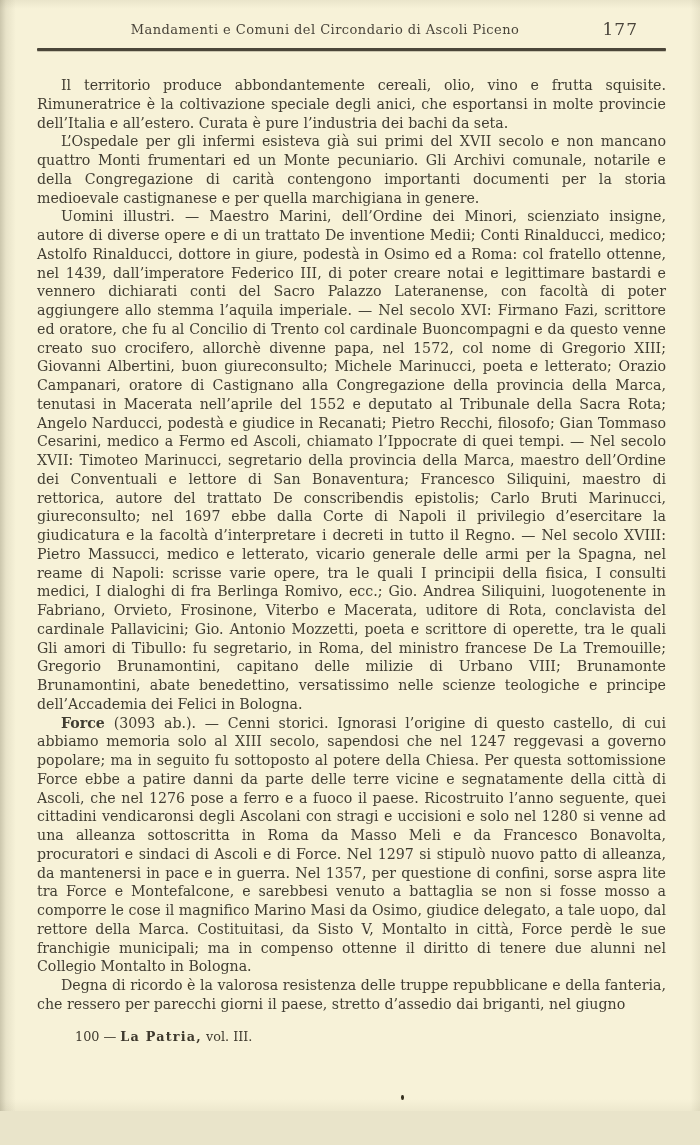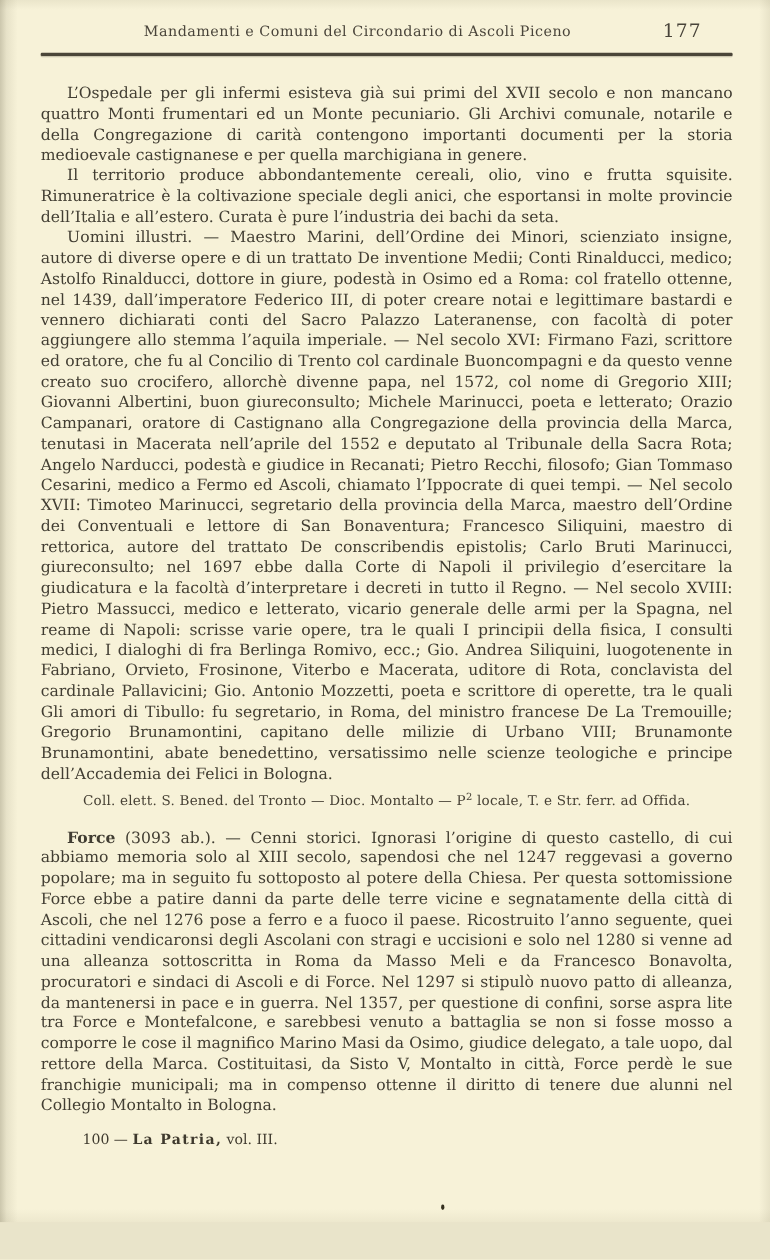--- a/index.html
+++ b/index.html
@@ -74,25 +74,25 @@
 <div class="page">
 
   <header>
     <div class="running-title">Mandamenti e Comuni del Circondario di Ascoli Piceno</div>
     <div class="page-number">177</div>
   </header>
 
   <div class="header-rule"></div>
 
   <main>
+    <p><span>Il territorio produce abbondantemente cereali, olio, vino e frutta squisite. Rimuneratrice è la coltivazione speciale degli anici, che esportansi in molte provincie dell’Italia e all’estero. Curata è pure l’industria dei bachi da seta.</span></p>
     <p><span>L’Ospedale per gli infermi esisteva già sui primi del XVII secolo e non mancano quattro Monti frumentari ed un Monte pecuniario. Gli Archivi comunale, notarile e della Congregazione di carità contengono importanti documenti per la storia medioevale castignanese e per quella marchigiana in genere.</span></p>
-    <p><span>Il territorio produce abbondantemente cereali, olio, vino e frutta squisite. Rimuneratrice è la coltivazione speciale degli anici, che esportansi in molte provincie dell’Italia e all’estero. Curata è pure l’industria dei bachi da seta.</span></p>
     <p><span class="it">Uomini illustri.</span><span> — Maestro Marini, dell’Ordine dei Minori, scienziato insigne, autore di diverse opere e di un trattato </span><span class="it">De inventione Medii;</span><span> Conti Rinalducci, medico; Astolfo Rinalducci, dottore in giure, podestà in Osimo ed a Roma: col fratello ottenne, nel 1439, dall’imperatore Federico III, di poter creare notai e legittimare bastardi e vennero dichiarati conti del Sacro Palazzo Lateranense, con facoltà di poter aggiungere allo stemma l’aquila imperiale. — Nel secolo XVI: Firmano Fazi, scrittore ed oratore, che fu al Concilio di Trento col cardinale Buoncompagni e da questo venne creato suo crocifero, allorchè divenne papa, nel 1572, col nome di Gregorio XIII; Giovanni Albertini, buon giureconsulto; Michele Marinucci, poeta e letterato; Orazio Campanari, oratore di Castignano alla Congregazione della provincia della Marca, tenutasi in Macerata nell’aprile del 1552 e deputato al Tribunale della Sacra Rota; Angelo Narducci, podestà e giudice in Recanati; Pietro Recchi, filosofo; Gian Tommaso Cesarini, medico a Fermo ed Ascoli, chiamato l’Ippocrate di quei tempi. — Nel secolo XVII: Timoteo Marinucci, segretario della provincia della Marca, maestro dell’Ordine dei Conventuali e lettore di San Bonaventura; Francesco Siliquini, maestro di rettorica, autore del trattato </span><span class="it">De conscribendis epistolis;</span><span> Carlo Bruti Marinucci, giureconsulto; nel 1697 ebbe dalla Corte di Napoli il privilegio d’esercitare la giudicatura e la facoltà d’interpretare i decreti in tutto il Regno. — Nel secolo XVIII: Pietro Massucci, medico e letterato, vicario generale delle armi per la Spagna, nel reame di Napoli: scrisse varie opere, tra le quali </span><span class="it">I principii della fisica, I consulti medici, I dialoghi di fra Berlinga Romivo</span><span>, ecc.; Gio. Andrea Siliquini, luogotenente in Fabriano, Orvieto, Frosinone, Viterbo e Macerata, uditore di Rota, conclavista del cardinale Pallavicini; Gio. Antonio Mozzetti, poeta e scrittore di operette, tra le quali </span><span class="it">Gli amori di Tibullo:</span><span> fu segretario, in Roma, del ministro francese De La Tremouille; Gregorio Brunamontini, capitano delle milizie di Urbano VIII; Brunamonte Brunamontini, abate benedettino, versatissimo nelle scienze teologiche e principe dell’Accademia dei Felici in Bologna.</span></p>
-    <p class="district"><span>Coll. elett. S. Bened. del Tronto — Dioc. Montalto — P</span><sup>2</sup><span> locale, T. e Str. ferr. ad Offida.</span></p>
     <p><span class="bd">Force</span><span> (3093 ab.). — </span><span class="it">Cenni storici.</span><span> Ignorasi l’origine di questo castello, di cui abbiamo memoria solo al XIII secolo, sapendosi che nel 1247 reggevasi a governo popolare; ma in seguito fu sottoposto al potere della Chiesa. Per questa sottomissione Force ebbe a patire danni da parte delle terre vicine e segnatamente della città di Ascoli, che nel 1276 pose a ferro e a fuoco il paese. Ricostruito l’anno seguente, quei cittadini vendicaronsi degli Ascolani con stragi e uccisioni e solo nel 1280 si venne ad una alleanza sottoscritta in Roma da Masso Meli e da Francesco Bonavolta, procuratori e sindaci di Ascoli e di Force. Nel 1297 si stipulò nuovo patto di alleanza, da mantenersi in pace e in guerra. Nel 1357, per questione di confini, sorse aspra lite tra Force e Montefalcone, e sarebbesi venuto a battaglia se non si fosse mosso a comporre le cose il magnifico Marino Masi da Osimo, giudice delegato, a tale uopo, dal rettore della Marca. Costituitasi, da Sisto V, Montalto in città, Force perdè le sue franchigie municipali; ma in compenso ottenne il diritto di tenere due alunni nel Collegio Montalto in Bologna.</span></p>
+    <p><span>Degna di ricordo è la valorosa resistenza delle truppe repubblicane e della fanteria, che ressero per parecchi giorni il paese, stretto d’assedio dai briganti, nel giugno</span></p>
   </main>
 
   <footer>
     <div><span>100 — </span><span class="bd lsp">La Patria,</span><span> vol. III.</span></div>
   </footer>
 
   <div class="ink-speck"></div>
 
 </div>
 

